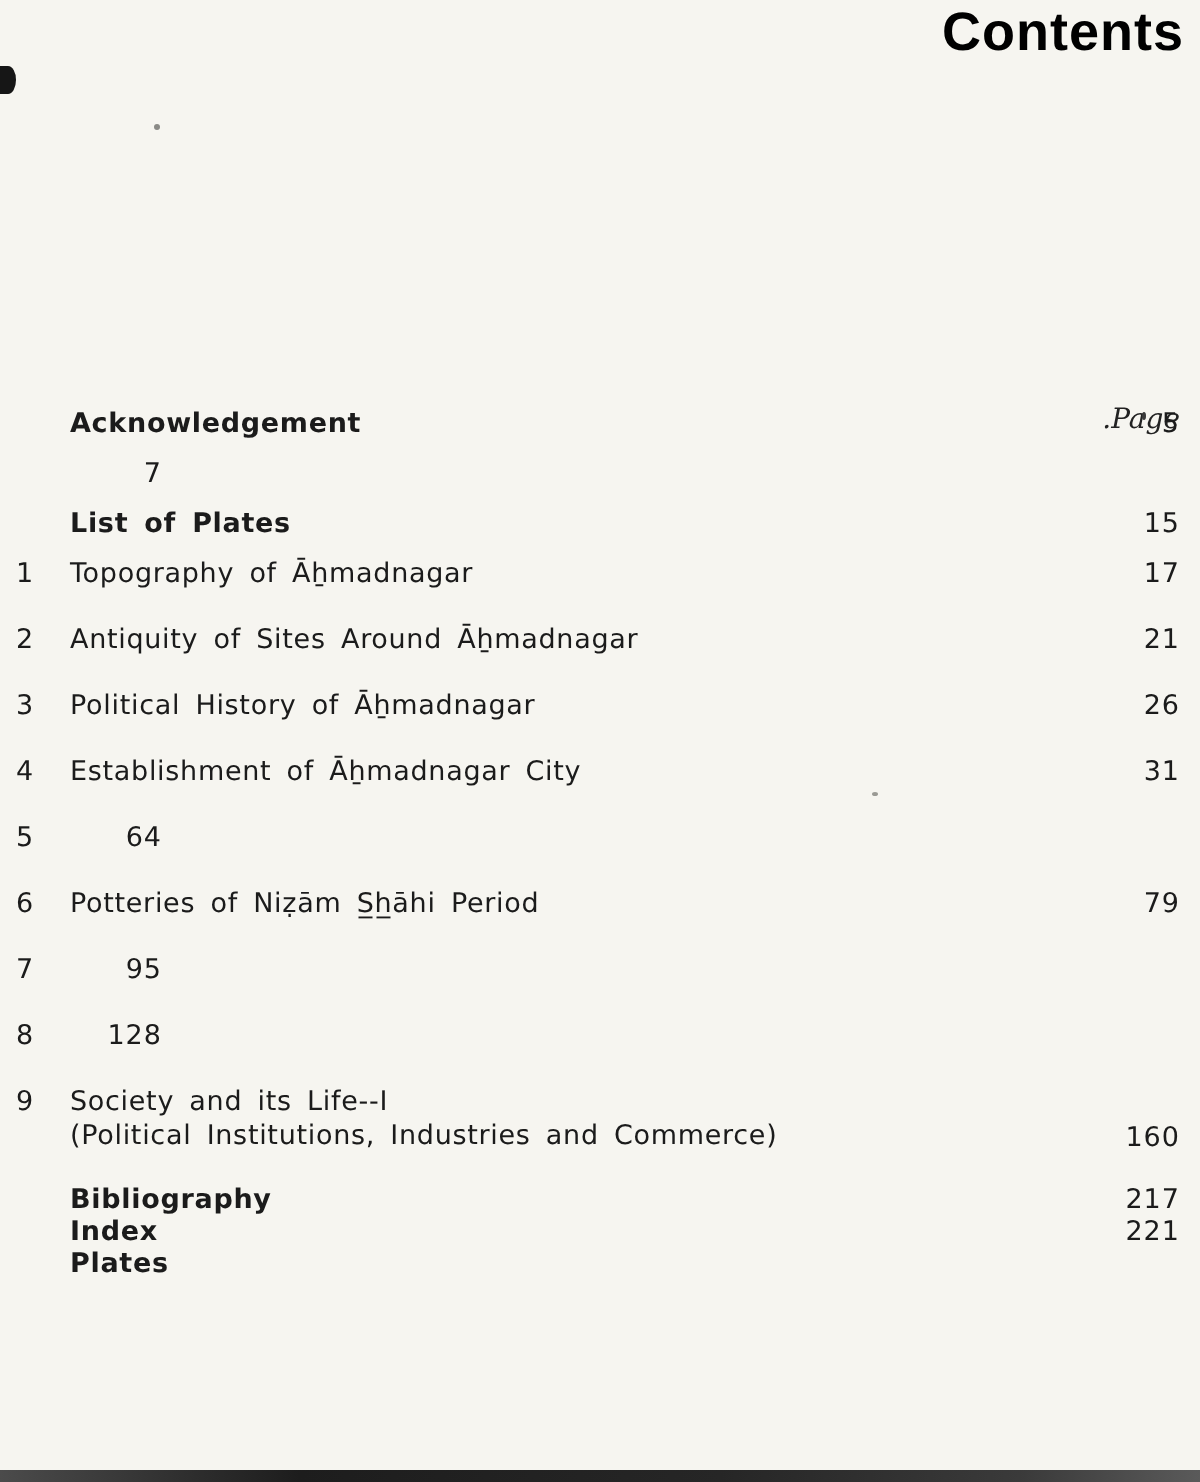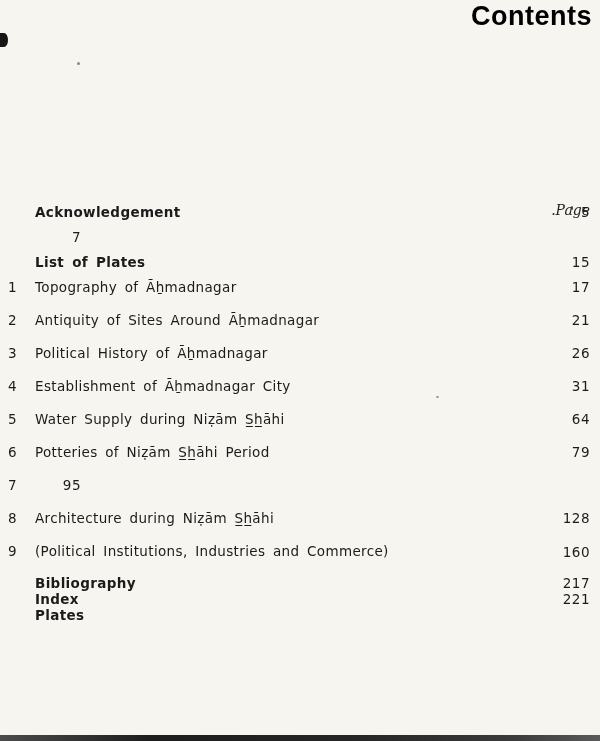--- a/index.html
+++ b/index.html
@@ -93,41 +93,40 @@
     <span class="ttl">Political History of Āẖmadnagar</span>
     <span class="pg">26</span>
   </div>
   <div class="row ch">
     <span class="num">4</span>
     <span class="ttl">Establishment of Āẖmadnagar City</span>
     <span class="pg">31</span>
   </div>
   <div class="row ch">
     <span class="num">5</span>
-    <span class="ttl">Water Supply during Niẓām S̲h̲āhi</span>
     <span class="pg">64</span>
   </div>
   <div class="row ch">
     <span class="num">6</span>
     <span class="ttl">Potteries of Niẓām S̲h̲āhi Period</span>
     <span class="pg">79</span>
   </div>
   <div class="row ch">
     <span class="num">7</span>
     <span class="pg">95</span>
   </div>
   <div class="row ch">
     <span class="num">8</span>
-    <span class="ttl">Architecture during Niẓām S̲h̲āhi</span>
     <span class="pg">128</span>
   </div>
 
   <div class="row multi">
     <span class="num">9</span>
     <span class="ttl">
+      <span class="t">Society and its Life--I</span>
       <span class="sub">(Political Institutions, Industries and Commerce)</span>
     </span>
     <span class="pg">160</span>
   </div>
 
   <div class="row bm">
     <span class="num"></span>
     <span class="ttl bold">Bibliography</span>
     <span class="pg">217</span>
   </div>

